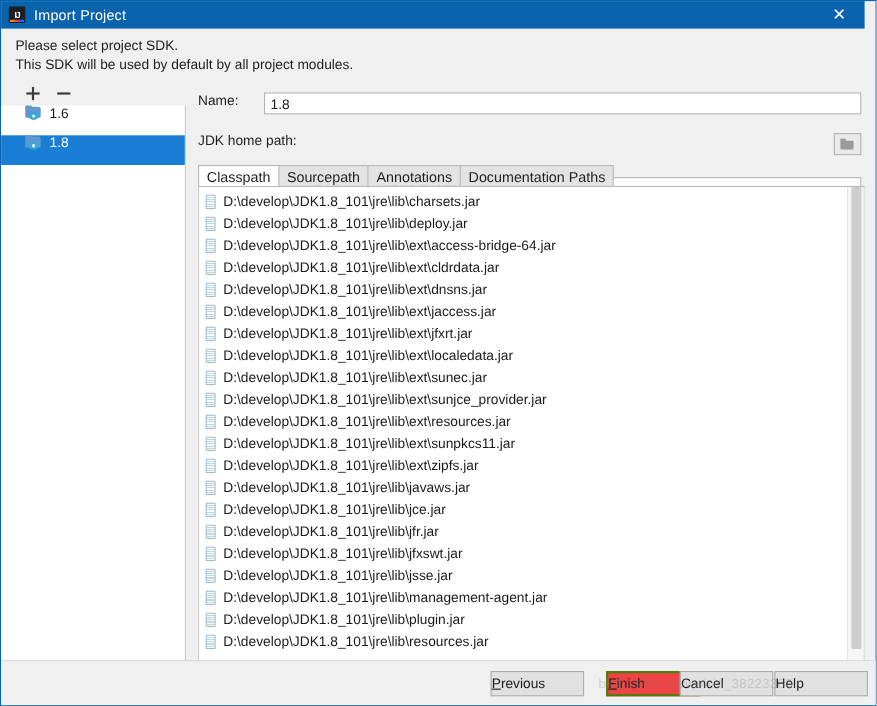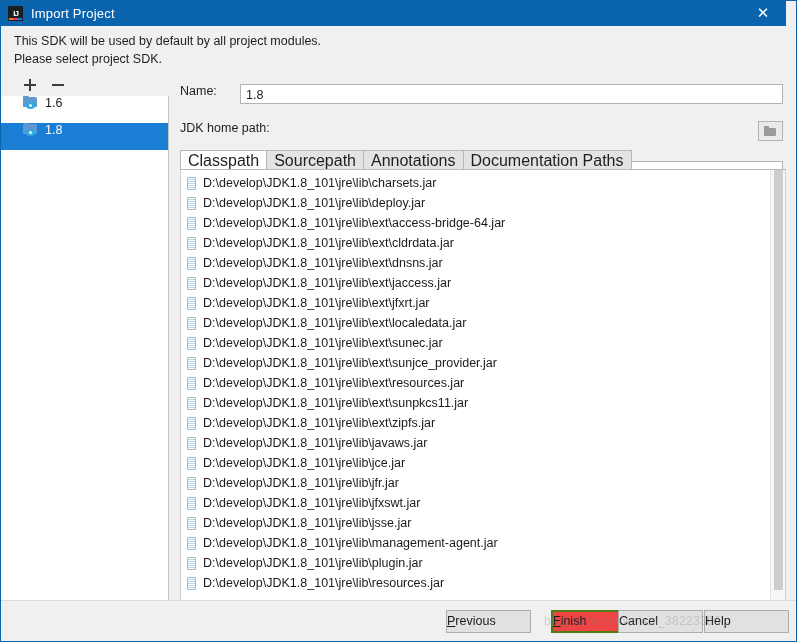--- a/index.html
+++ b/index.html
@@ -81,21 +81,21 @@
     position:absolute;left:578px;top:0px;width:25px;height:20px;
     background:#eaeaea;border:1px solid #b4b4b4;box-sizing:border-box;
     display:flex;align-items:center;justify-content:center;
   }
   .fold2{width:13px;height:10px;position:relative;}
   .fold2::before{content:"";position:absolute;left:0;top:2px;width:12px;height:8px;background:#9a9a9a;border-radius:0 1px 1px 1px;}
   .fold2::after{content:"";position:absolute;left:0;top:0;width:5px;height:2px;background:#9a9a9a;}
   
   .tabs{position:absolute;left:11px;top:75px;display:flex;align-items:flex-end;height:19px;}
   .tab{
-    height:19px;line-height:19px;padding:0 7px;font-size:16px;box-sizing:border-box;
+    height:19px;line-height:19px;padding:0 7px;font-size:13px;box-sizing:border-box;
     background:#e3e3e3;border:1px solid #b9b9b9;border-bottom:none;margin-right:-1px;color:#1e1e1e;margin-top:24px;
   }
   .tab.active{background:#ffffff;border-color:#b9b9b9;position:relative;z-index:3;}
   .tabs-underline{position:absolute;left:11px;top:94px;width:606px;height:1px;background:#b9b9b9;}
   
   .cp-area{
     position:absolute;left:11px;top:95px;width:606px;height:431px;
     background:#ffffff;border:1px solid #d0d0d0;border-top:none;box-sizing:border-box;overflow:hidden;
   }
   .cp-list{position:absolute;left:0;top:0;width:572px;}
@@ -134,22 +134,22 @@
 
 <div class="window">
 
   <div class="titlebar">
     <div class="tb-icon">IJ</div>
     <div class="tb-title">Import Project</div>
     <div class="tb-close">✕</div>
   </div>
 
   <div class="intro">
+    <div>Please select project SDK.</div>
     <div>This SDK will be used by default by all project modules.</div>
-    <div>Please select project SDK.</div>
   </div>
 
   <div class="sdk-toolbar">
     <div class="tb-btn ic-plus"></div>
     <div class="tb-btn ic-minus"></div>
   </div>
 
   <div class="sdk-list">
     <div class="sdk-row">
       <span class="sdk-ico">

